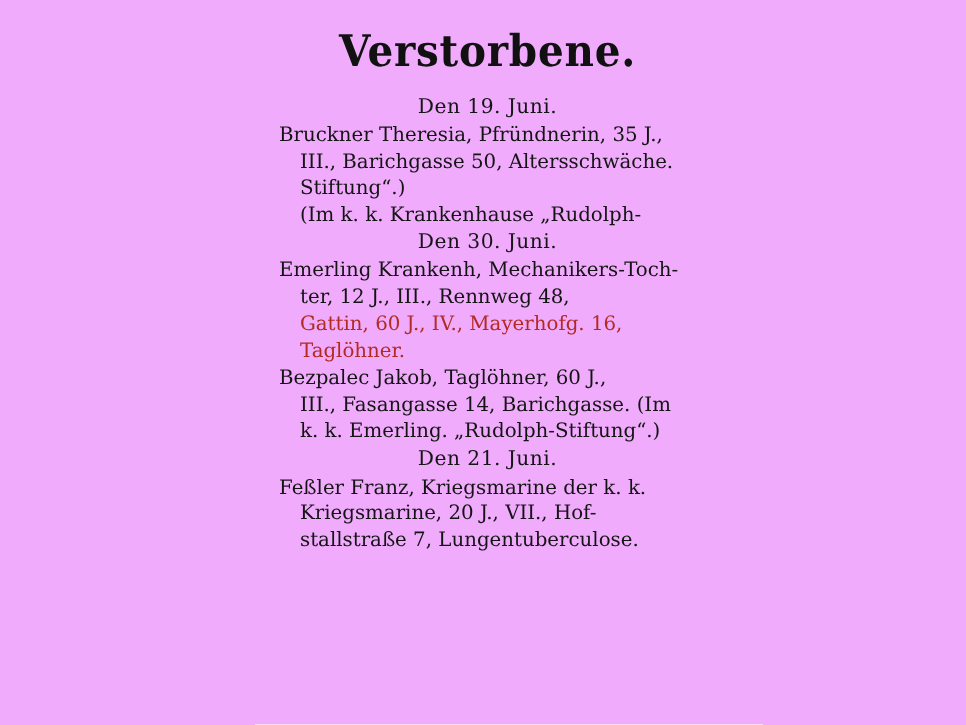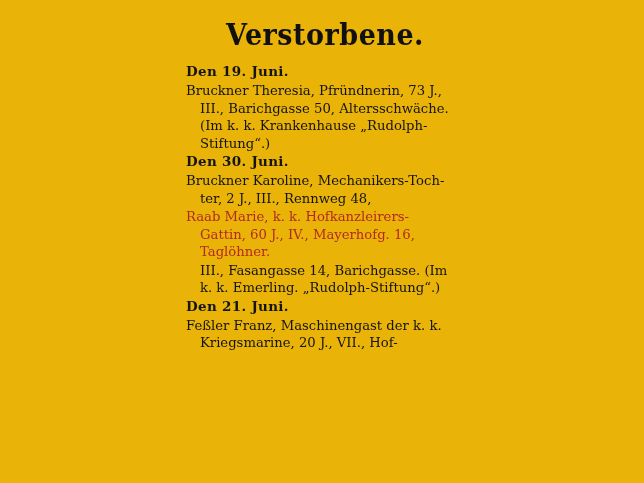--- a/index.html
+++ b/index.html
@@ -11,21 +11,21 @@
     width: 644px;
     height: 483px;
     overflow: hidden;
     font-family: "DejaVu Serif", serif;
     color: #1a1a1a;
   }
   .page {
     position: relative;
     width: 644px;
     height: 483px;
-    background: #eab308;
+    background: #f0abfc;
   }
   
   .column {
     position: absolute;
     left: 186px;
     top: 18px;
     width: 278px;
     height: 447px;
     text-align: left;
   }
@@ -34,21 +34,22 @@
     font-weight: bold;
     font-size: 27px;
     letter-spacing: 0.5px;
     text-align: center;
     margin: 0 0 14px 0;
     color: #111111;
     transform: scaleY(1.08);
     transform-origin: center top;
   }
   .daterow {
-    font-weight: bold;
+    text-align: center;
+    font-weight: normal;
     font-size: 13.5px;
     margin: 0 0 3px 0;
     letter-spacing: 0.3px;
     color: #151515;
   }
   .entry {
     font-size: 13.2px;
     line-height: 17.5px;
     margin: 0 0 1px 0;
     text-indent: 0;
@@ -66,41 +67,42 @@
 </head>
 <body>
 
 <div class="page">
   <div class="column">
 
     <div class="heading">Verstorbene.</div>
 
     <div class="daterow">Den 19. Juni.</div>
     <div class="entry">
-      <div class="firstline">Bruckner Theresia, Pfründnerin, 73 J.,</div>
+      <div class="firstline">Bruckner Theresia, Pfründnerin, 35 J.,</div>
       <div>III., Barichgasse 50, Altersschwäche.</div>
+      <div>Stiftung“.)</div>
       <div>(Im k. k. Krankenhause „Rudolph-</div>
-      <div>Stiftung“.)</div>
     </div>
 
     <div class="daterow">Den 30. Juni.</div>
     <div class="entry">
-      <div class="firstline">Bruckner Karoline, Mechanikers-Toch-</div>
-      <div>ter, 2 J., III., Rennweg 48,</div>
+      <div class="firstline">Emerling Krankenh, Mechanikers-Toch-</div>
+      <div>ter, 12 J., III., Rennweg 48,</div>
     </div>
     <div class="entry highlight">
-      <div class="firstline">Raab Marie, k. k. Hofkanzleirers-</div>
       <div>Gattin, 60 J., IV., Mayerhofg. 16,</div>
       <div>Taglöhner.</div>
     </div>
     <div class="entry">
+      <div class="firstline">Bezpalec Jakob, Taglöhner, 60 J.,</div>
       <div>III., Fasangasse 14, Barichgasse. (Im</div>
       <div>k. k. Emerling. „Rudolph-Stiftung“.)</div>
     </div>
 
     <div class="daterow">Den 21. Juni.</div>
     <div class="entry">
-      <div class="firstline">Feßler Franz, Maschinengast der k. k.</div>
+      <div class="firstline">Feßler Franz, Kriegsmarine der k. k.</div>
       <div>Kriegsmarine, 20 J., VII., Hof-</div>
+      <div>stallstraße 7, Lungentuberculose.</div>
     </div>
 
   </div>
 </div>
 
 </body></html>

